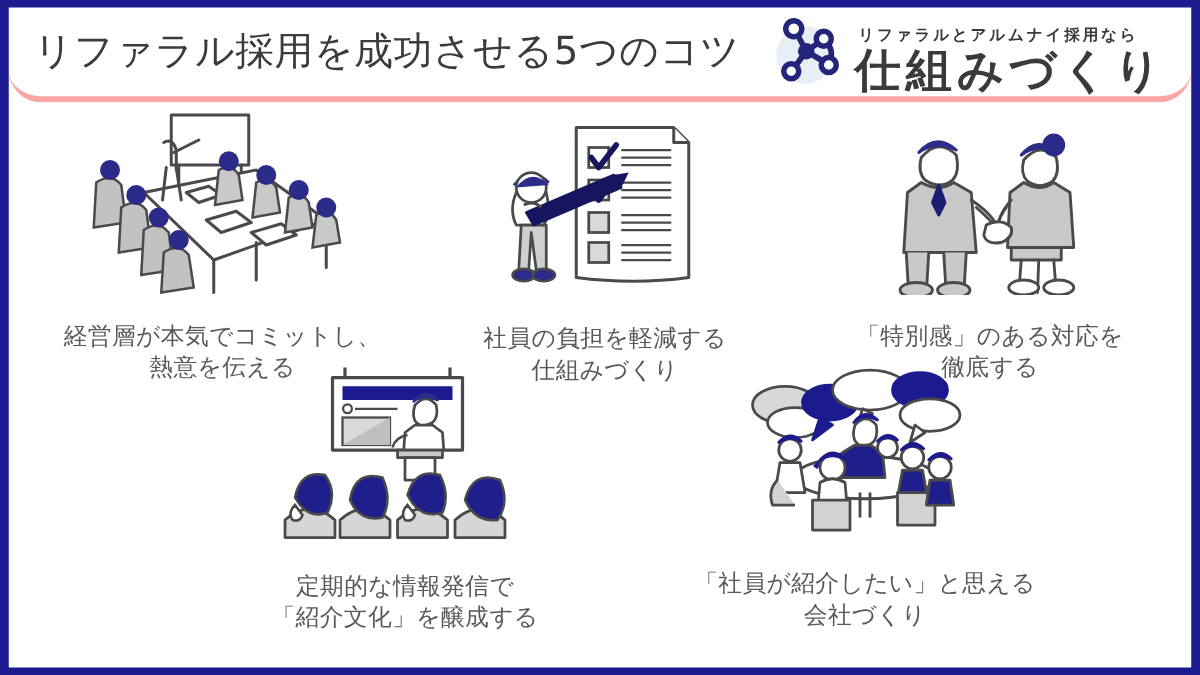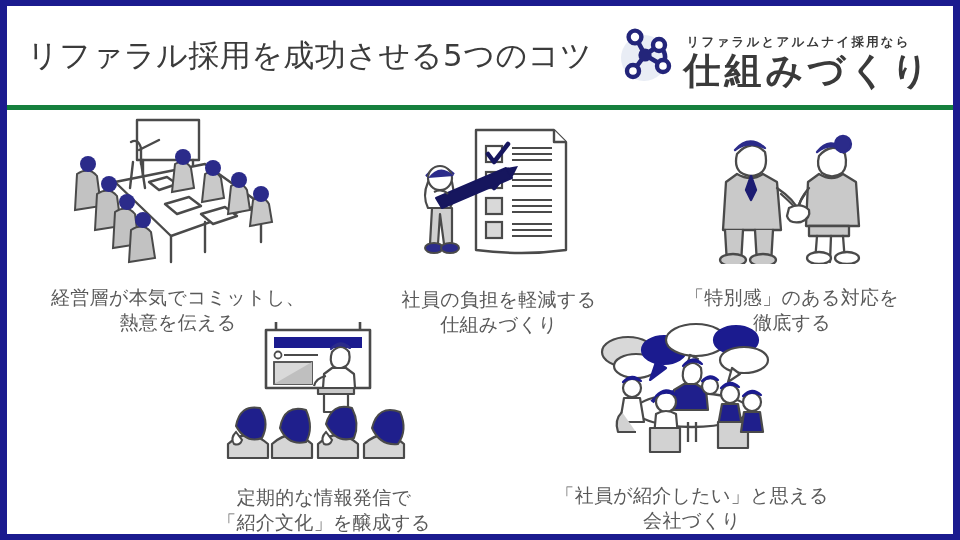--- a/index.html
+++ b/index.html
@@ -15,25 +15,26 @@
     width: 960px; height: 540px;
     background: #ffffff;
     border: 7px solid #1b1b8f;
     border-top-width: 6px;
     border-bottom-width: 6px;
   }
 
   
   .header {
     position: relative;
-    height: 104px;
-    border-bottom: 5px solid #15803d;
+    height: 76px;
+    border-bottom: 5px solid #fca5a5;
     display: flex;
     align-items: center;
     padding: 0 14px 0 20px;
+    border-radius: 26px;
   }
   .header-title {
     font-size: 31px;
     font-weight: 500;
     color: #3b3b3b;
     letter-spacing: 0.5px;
     white-space: nowrap;
     line-height: 1;
     flex: 0 0 auto;
   }
@@ -90,21 +91,21 @@
     font-size: 19px;
     color: #595959;
     line-height: 1.32;
     letter-spacing: 0.3px;
     white-space: pre-line;
     margin-top: 21px;
   }
 
   
   .card-1 { left: 6px;   top: 2px;  width: 330px; }
-  .card-2 { left: 351px; top: 6px;  width: 282px; }
+  .card-2 { left: 336px; top: 6px;  width: 282px; }
   .card-3 { left: 625px; top: 2px;  width: 320px; }
   
   .card-4 { left: 152px; top: 208px; width: 330px; }
   .card-5 { left: 520px; top: 212px; width: 330px; }
 
   .art-1 { height: 152px; }
   .art-2 { height: 150px; }
   .art-3 { height: 152px; }
   .art-4 { height: 146px; }
   .art-5 { height: 140px; }

